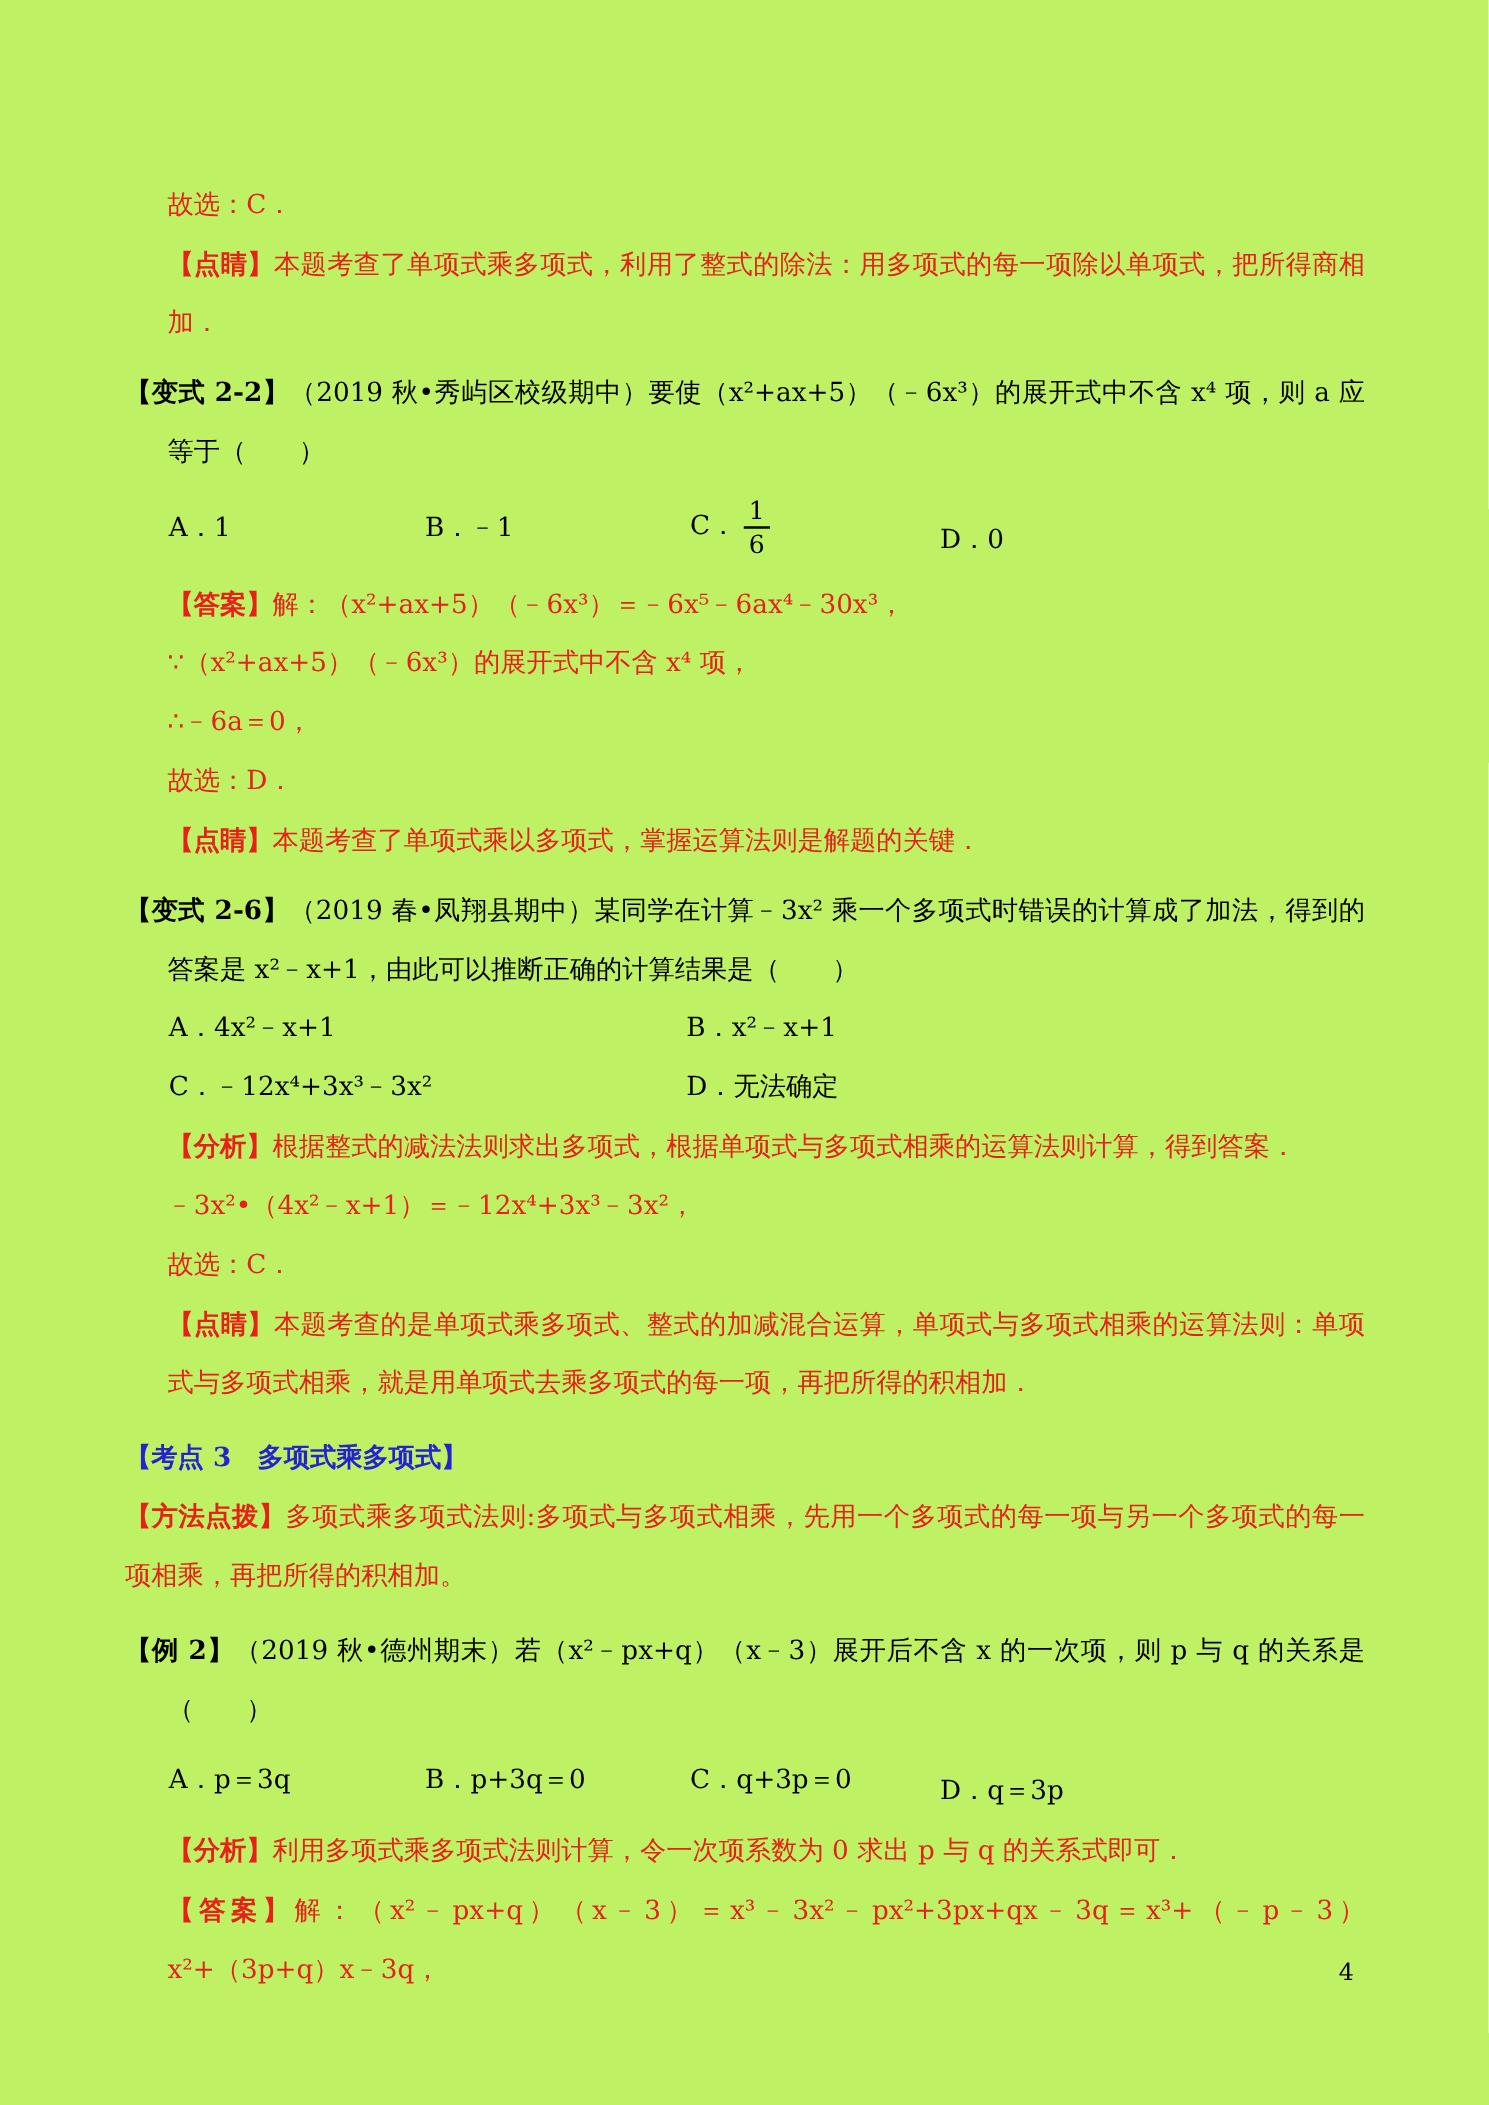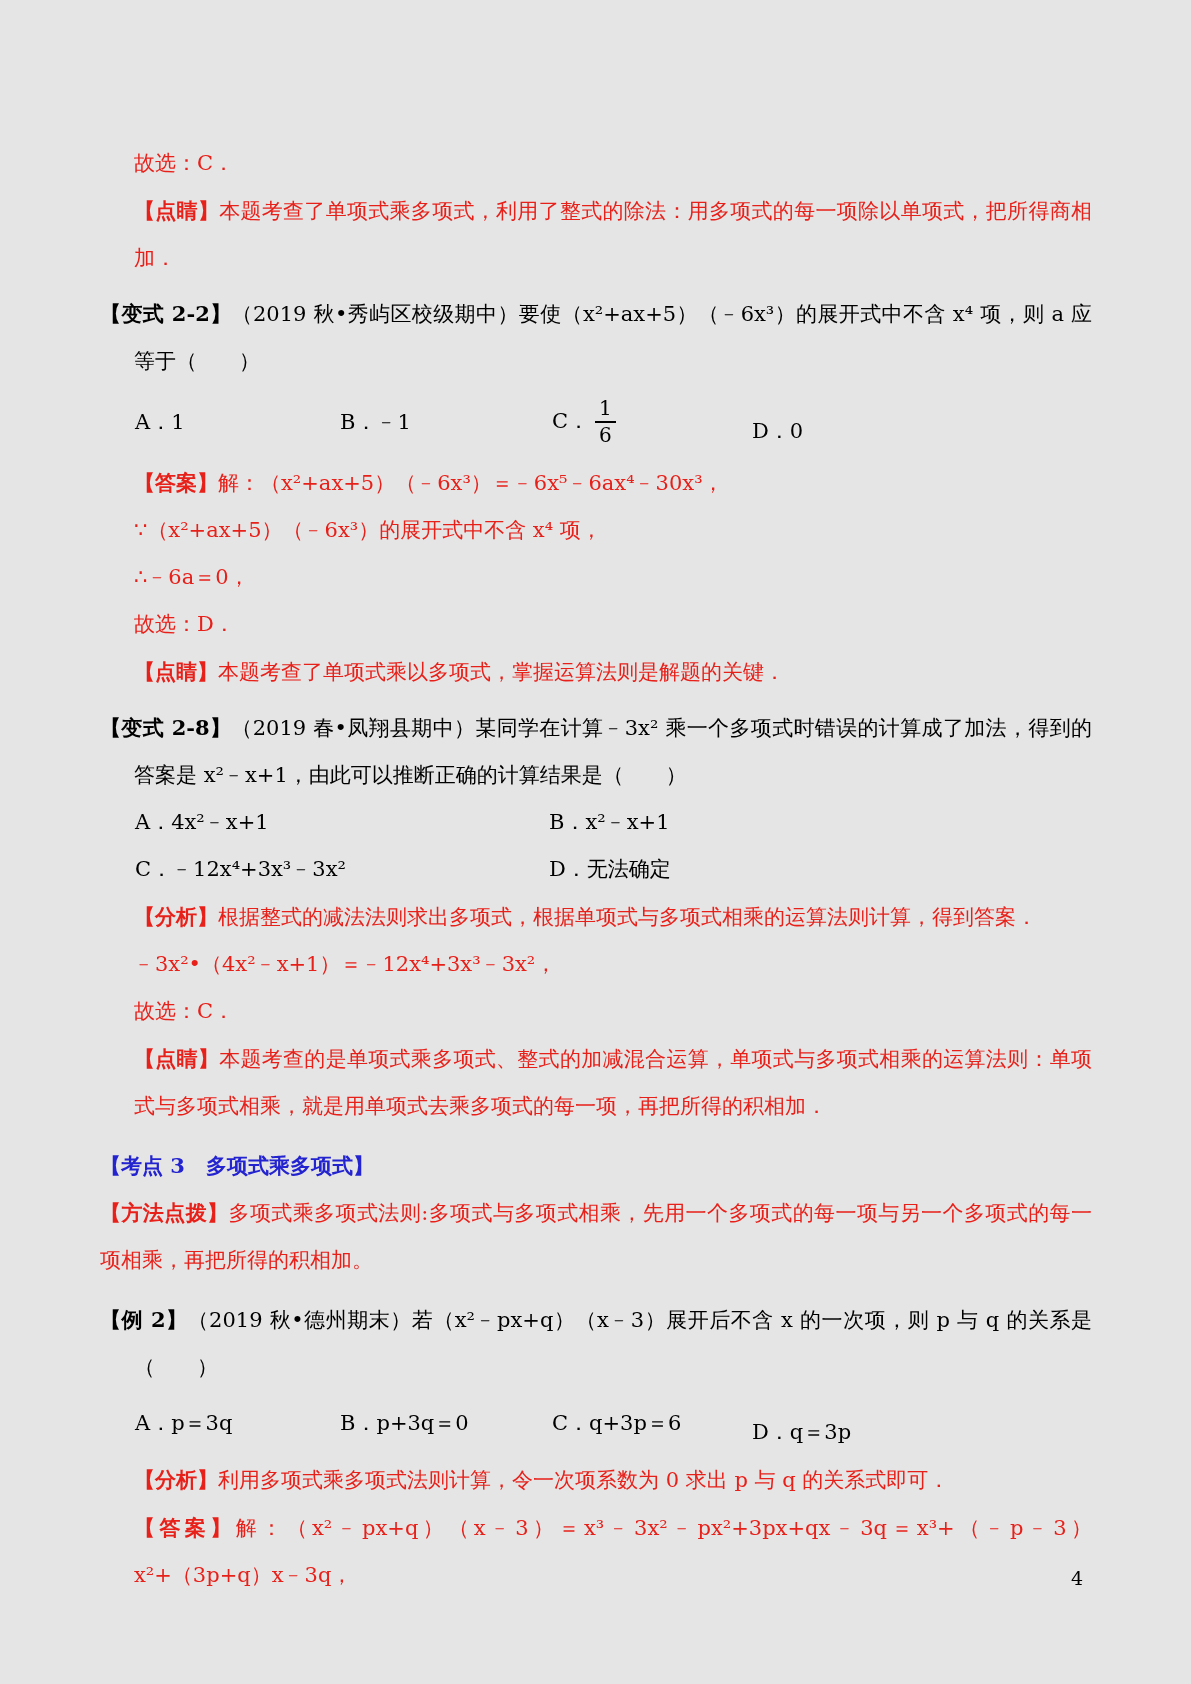--- a/index.html
+++ b/index.html
@@ -1,19 +1,19 @@
 <!DOCTYPE html>
 <html><head>
 <meta charset="utf-8">
 <style>
   html,body{margin:0;padding:0;background:#ffffff;}
   .page{
     position:relative;
     width:1191px;height:1684px;
-    background:#e5e5e5;
+    background:#bef264;
     font-family:"DejaVu Serif","Liberation Serif",serif;
     font-size:21px;color:#000;
     overflow:hidden;
   }
   .content{
     position:absolute;left:100px;top:140px;width:992px;
     line-height:47px;
     text-align:justify;
   }
   p{margin:0;padding:0;}
@@ -63,21 +63,21 @@
           </span></span>
       <span class="col4">D．0</span>
     </div>
 
     <p class="red ind"><b class="tag">【答案】</b><span>解：（x²+ax+5）（﹣6x³）＝﹣6x⁵﹣6ax⁴﹣30x³，</span></p>
     <p class="red ind">∵（x²+ax+5）（﹣6x³）的展开式中不含 x⁴ 项，</p>
     <p class="red ind">∴﹣6a＝0，</p>
     <p class="red ind">故选：D．</p>
     <p class="red ind"><b class="tag">【点睛】</b><span>本题考查了单项式乘以多项式，掌握运算法则是解题的关键．</span></p>
 
-    <p class="hang mt8"><b class="tag">【变式 2-8】</b><span>（2019 春•凤翔县期中）某同学在计算﹣3x² 乘一个多项式时错误的计算成了加法，得到的答案是 x²﹣x+1，由此可以推断正确的计算结果是（　　）</span></p>
+    <p class="hang mt8"><b class="tag">【变式 2-6】</b><span>（2019 春•凤翔县期中）某同学在计算﹣3x² 乘一个多项式时错误的计算成了加法，得到的答案是 x²﹣x+1，由此可以推断正确的计算结果是（　　）</span></p>
 
     <div class="opts-row opts2">
       <span class="colA">A．4x²﹣x+1</span>
       <span>B．x²﹣x+1</span>
     </div>
     <div class="opts-row opts2">
       <span class="colA">C．﹣12x⁴+3x³﹣3x²</span>
       <span>D．无法确定</span>
     </div>
 
@@ -87,21 +87,21 @@
     <p class="red ind"><b class="tag">【点睛】</b><span>本题考查的是单项式乘多项式、整式的加减混合运算，单项式与多项式相乘的运算法则：单项式与多项式相乘，就是用单项式去乘多项式的每一项，再把所得的积相加．</span></p>
 
     <p class="blue mt12">【考点 3　多项式乘多项式】</p>
     <p class="red"><b class="tag">【方法点拨】</b><span>多项式乘多项式法则:多项式与多项式相乘，先用一个多项式的每一项与另一个多项式的每一项相乘，再把所得的积相加。</span></p>
 
     <p class="hang mt12"><b class="tag">【例 2】</b><span>（2019 秋•德州期末）若（x²﹣px+q）（x﹣3）展开后不含 x 的一次项，则 p 与 q 的关系是（　　）</span></p>
 
     <div class="opts-row">
       <span class="col1">A．p＝3q</span>
       <span class="col2">B．p+3q＝0</span>
-      <span class="col3">C．q+3p＝6</span>
+      <span class="col3">C．q+3p＝0</span>
       <span class="col4">D．q＝3p</span>
     </div>
 
     <p class="red ind"><b class="tag">【分析】</b><span>利用多项式乘多项式法则计算，令一次项系数为 0 求出 p 与 q 的关系式即可．</span></p>
     <p class="red ind"><b class="tag">【答案】</b><span>解：（x²﹣px+q）（x﹣3）＝x³﹣3x²﹣px²+3px+qx﹣3q＝x³+（﹣p﹣3）x²+（3p+q）x﹣3q，</span></p>
 
   </div>
 
   <div class="page-number">4</div>
 </div>

